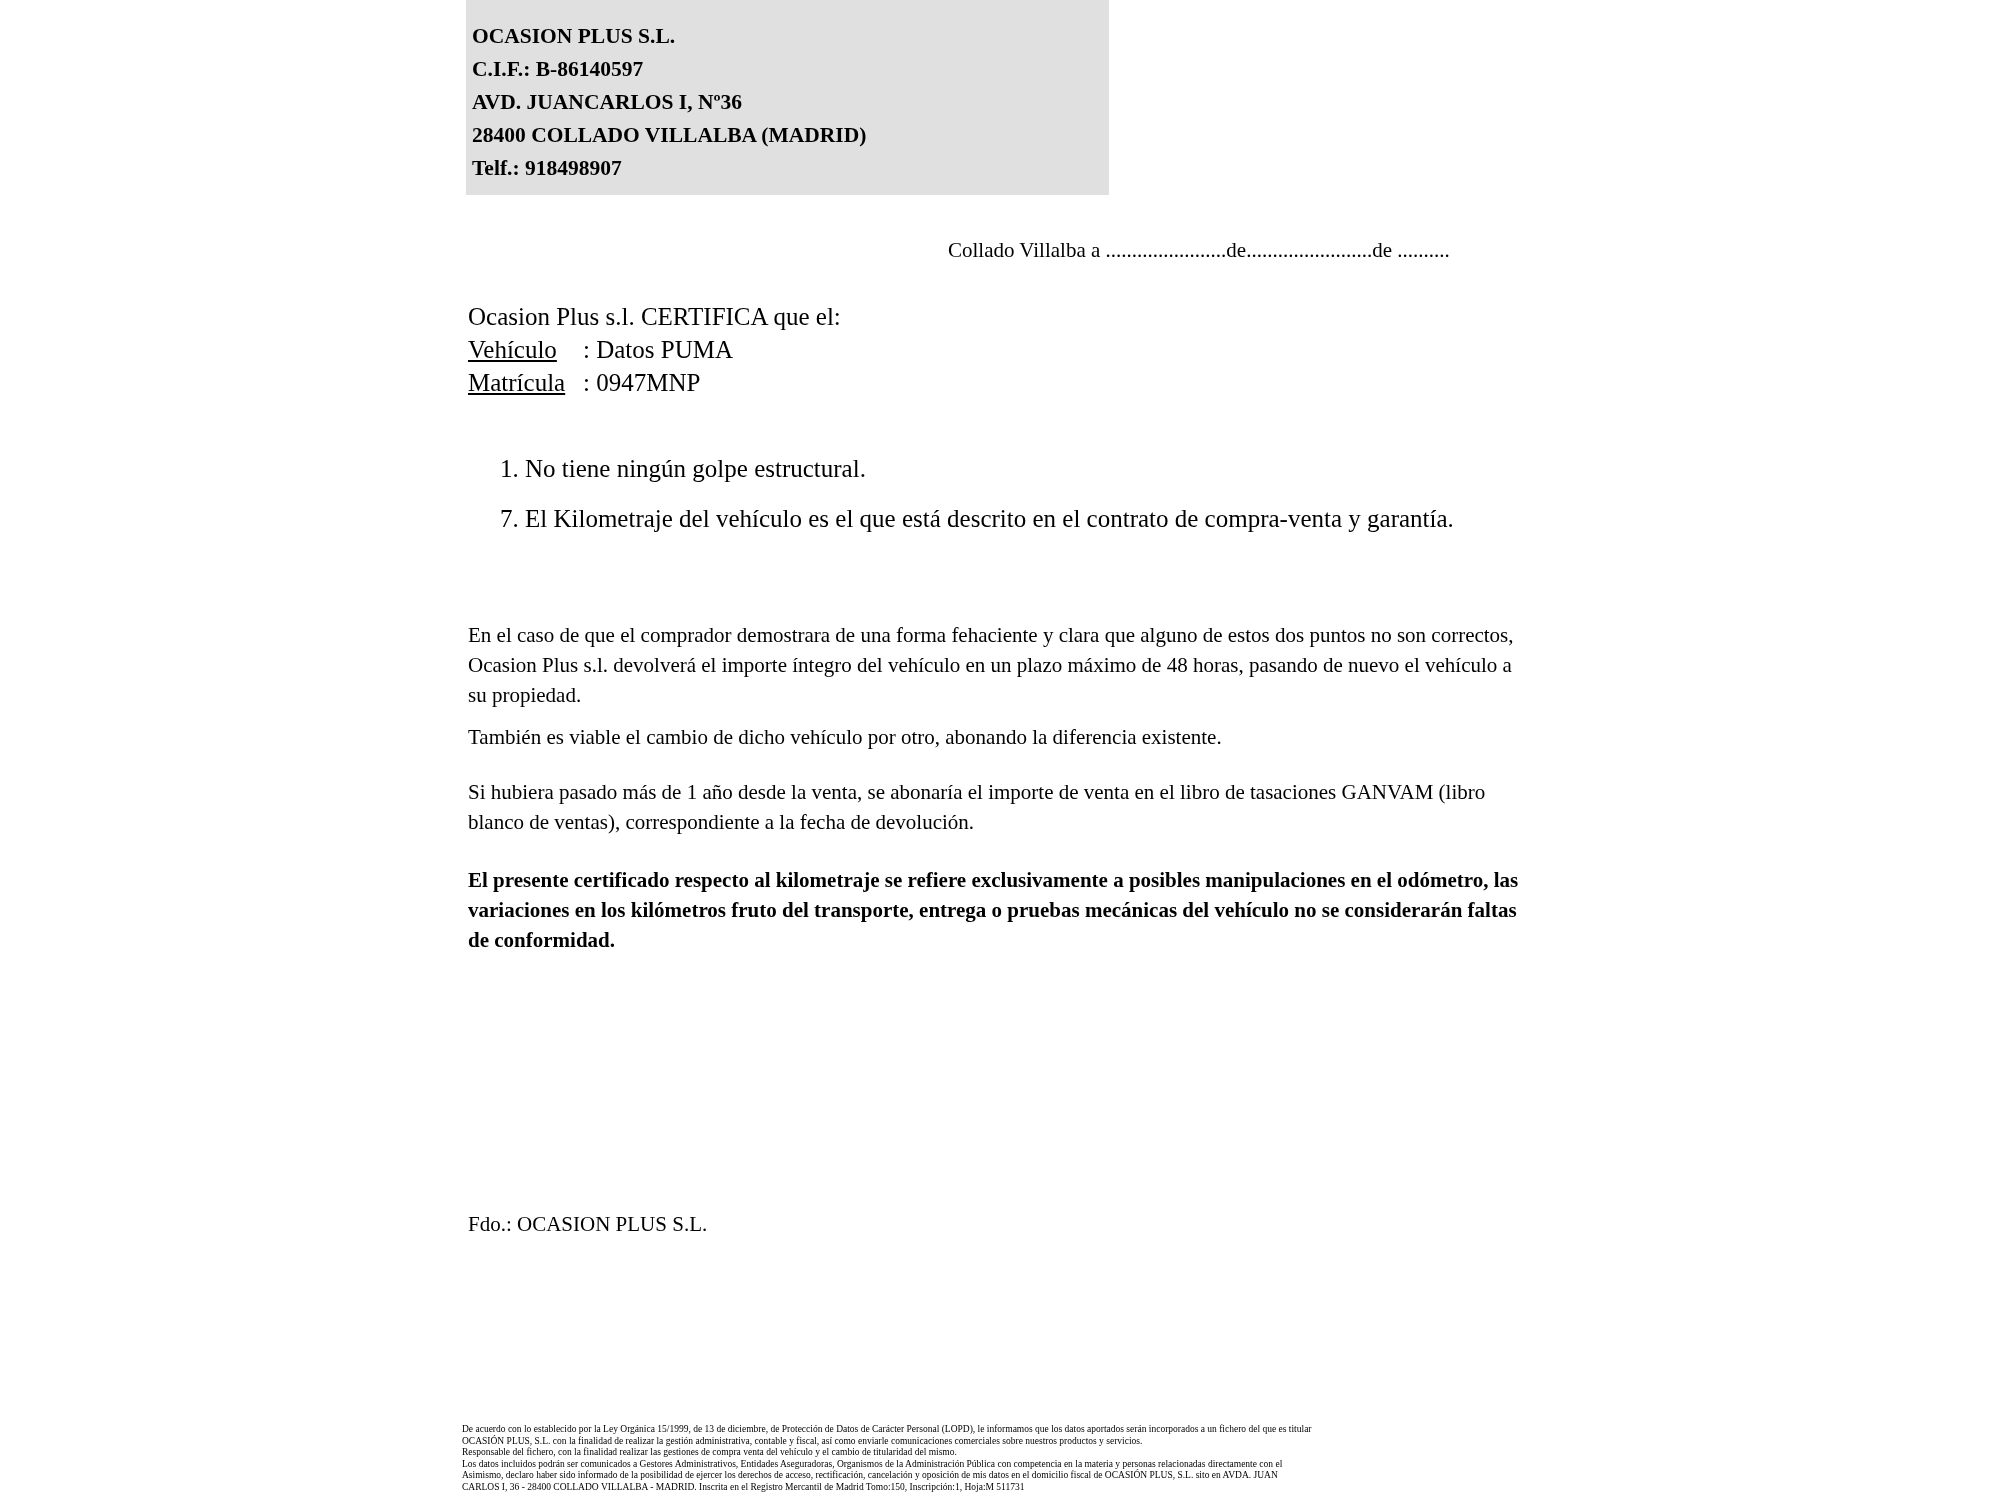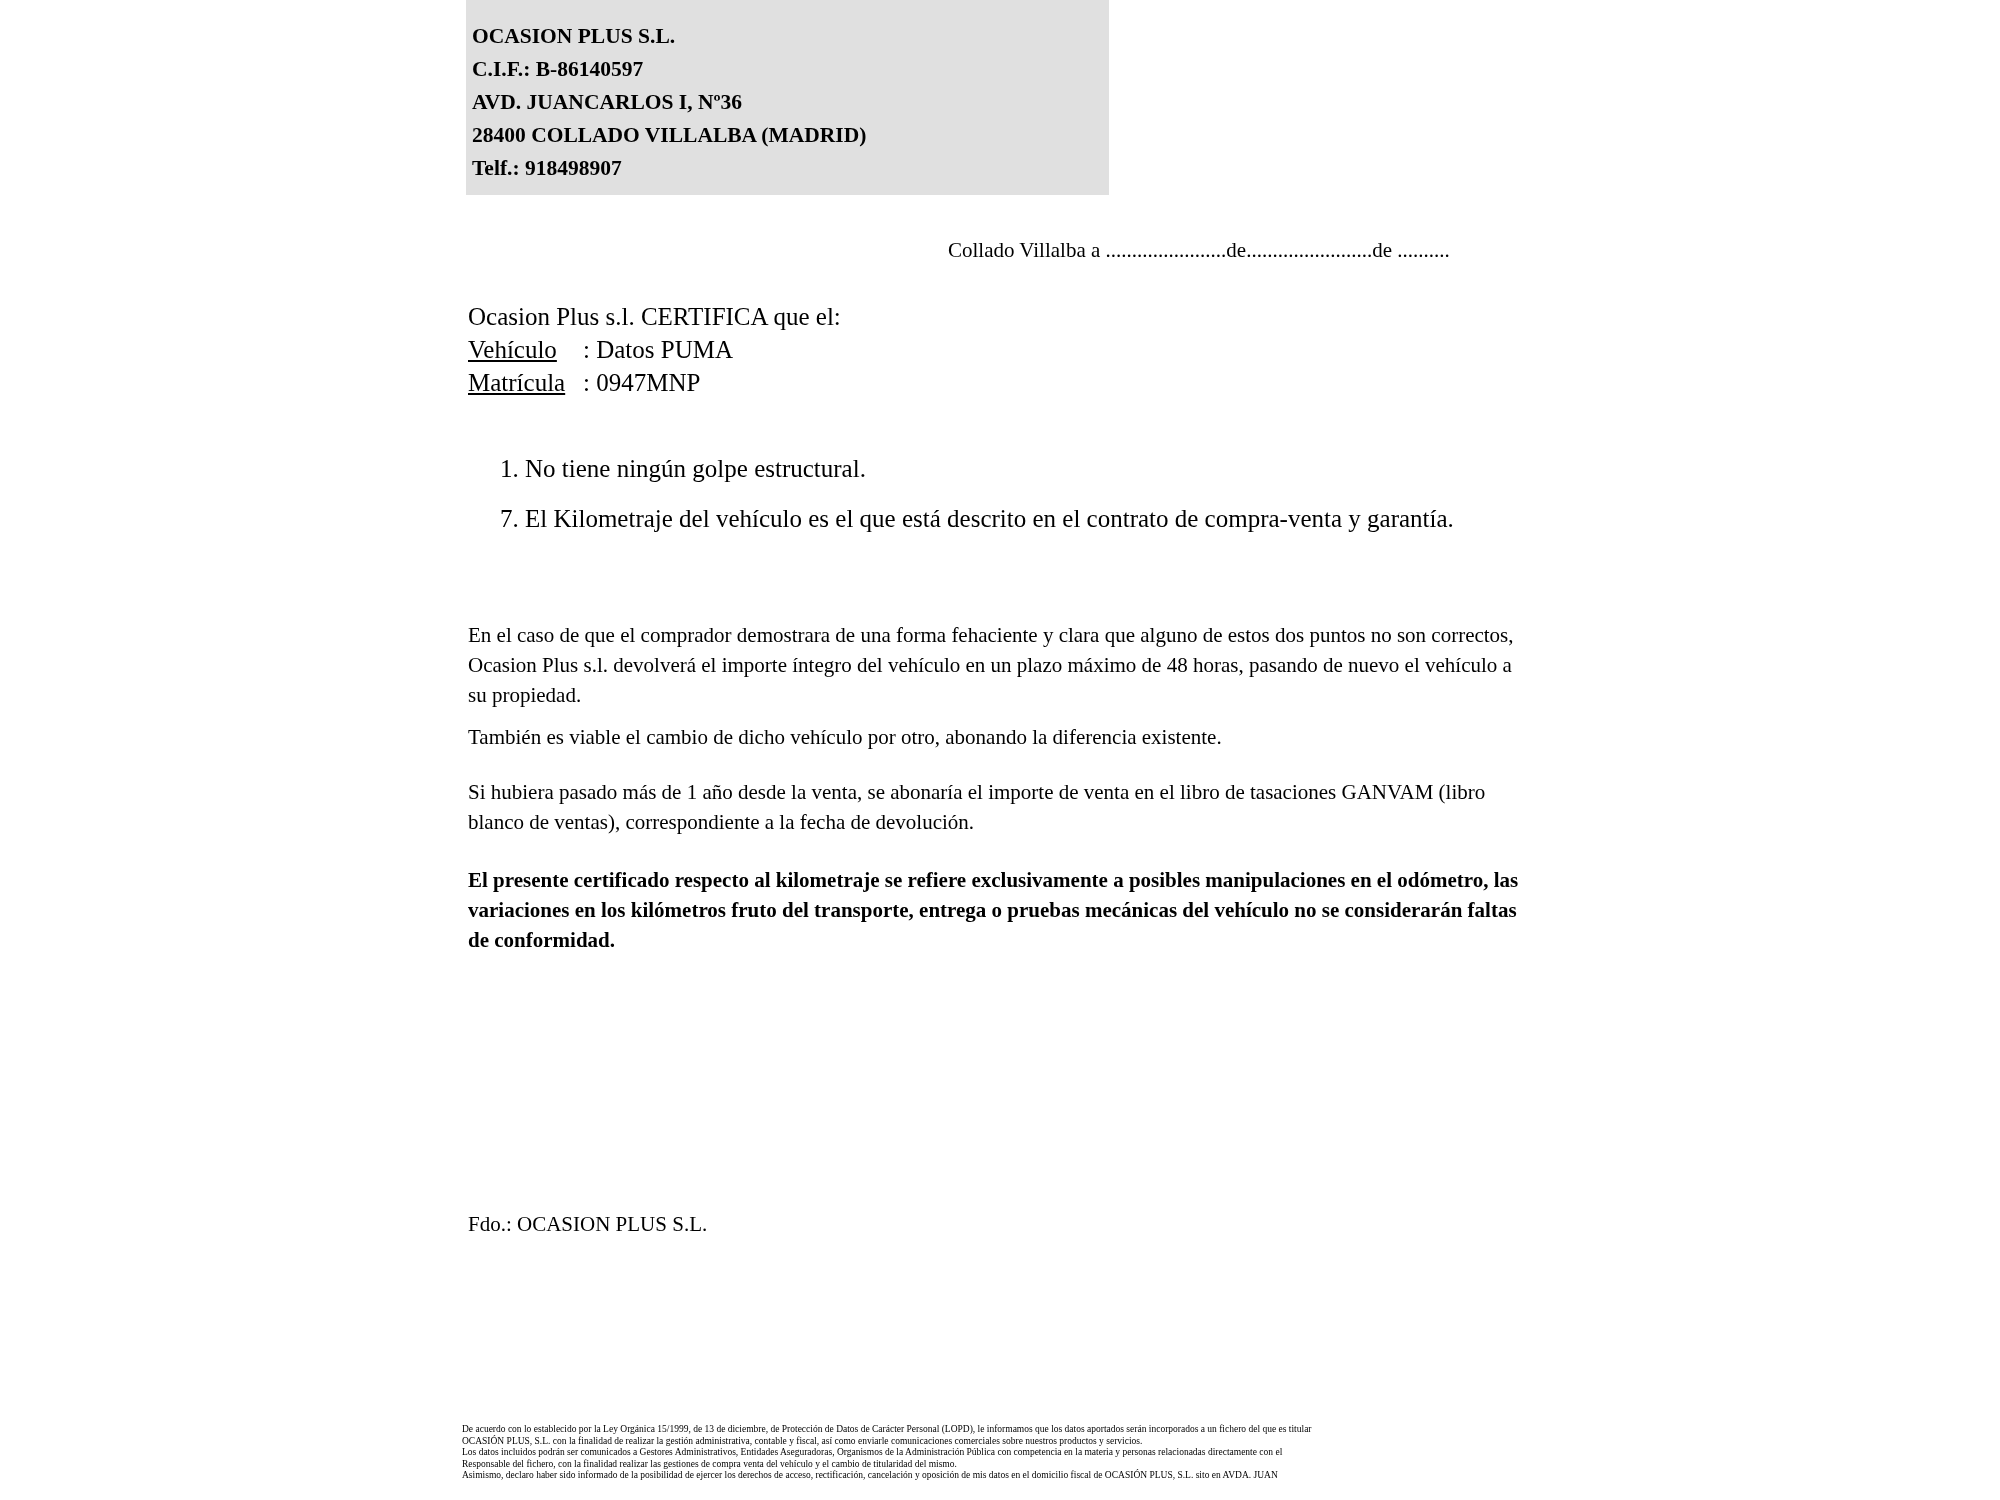--- a/index.html
+++ b/index.html
@@ -149,18 +149,19 @@
   <div class="para para-1">En el caso de que el comprador demostrara de una forma fehaciente y clara que alguno de estos dos puntos no son correctos, Ocasion Plus s.l. devolverá el importe íntegro del vehículo en un plazo máximo de 48 horas, pasando de nuevo el vehículo a su propiedad.</div>
   <div class="para para-2">También es viable el cambio de dicho vehículo por otro, abonando la diferencia existente.</div>
   <div class="para para-3">Si hubiera pasado más de 1 año desde la venta, se abonaría el importe de venta en el libro de tasaciones GANVAM (libro blanco de ventas), correspondiente a la fecha de devolución.</div>
   <div class="para para-4">El presente certificado respecto al kilometraje se refiere exclusivamente a posibles manipulaciones en el odómetro, las variaciones en los kilómetros fruto del transporte, entrega o pruebas mecánicas del vehículo no se considerarán faltas de conformidad.</div>
 
   <div class="signature">Fdo.: OCASION PLUS S.L.</div>
 
   <div class="legal">
     <p>De acuerdo con lo establecido por la Ley Orgánica 15/1999, de 13 de diciembre, de Protección de Datos de Carácter Personal (LOPD), le informamos que los datos aportados serán incorporados a un fichero del que es titular</p>
     <p>OCASIÓN PLUS, S.L. con la finalidad de realizar la gestión administrativa, contable y fiscal, así como enviarle comunicaciones comerciales sobre nuestros productos y servicios.</p>
+    <p>Responsable del fichero, con la finalidad realizar las gestiones de compra venta del vehículo y el cambio de titularidad del mismo.</p>
     <p>Los datos incluidos podrán ser comunicados a Gestores Administrativos, Entidades Aseguradoras, Organismos de la Administración Pública con competencia en la materia y personas relacionadas directamente con el</p>
-    <p>Responsable del fichero, con la finalidad realizar las gestiones de compra venta del vehículo y el cambio de titularidad del mismo.</p>
     <p>Asimismo, declaro haber sido informado de la posibilidad de ejercer los derechos de acceso, rectificación, cancelación y oposición de mis datos en el domicilio fiscal de OCASIÓN PLUS, S.L. sito en AVDA. JUAN</p>
+    <p>CARLOS I, 36 - 28400 COLLADO VILLALBA - MADRID. Inscrita en el Registro Mercantil de Madrid Tomo:150, Inscripción:1, Hoja:M 511731</p>
   </div>
 
 </div>
 
 </body></html>

